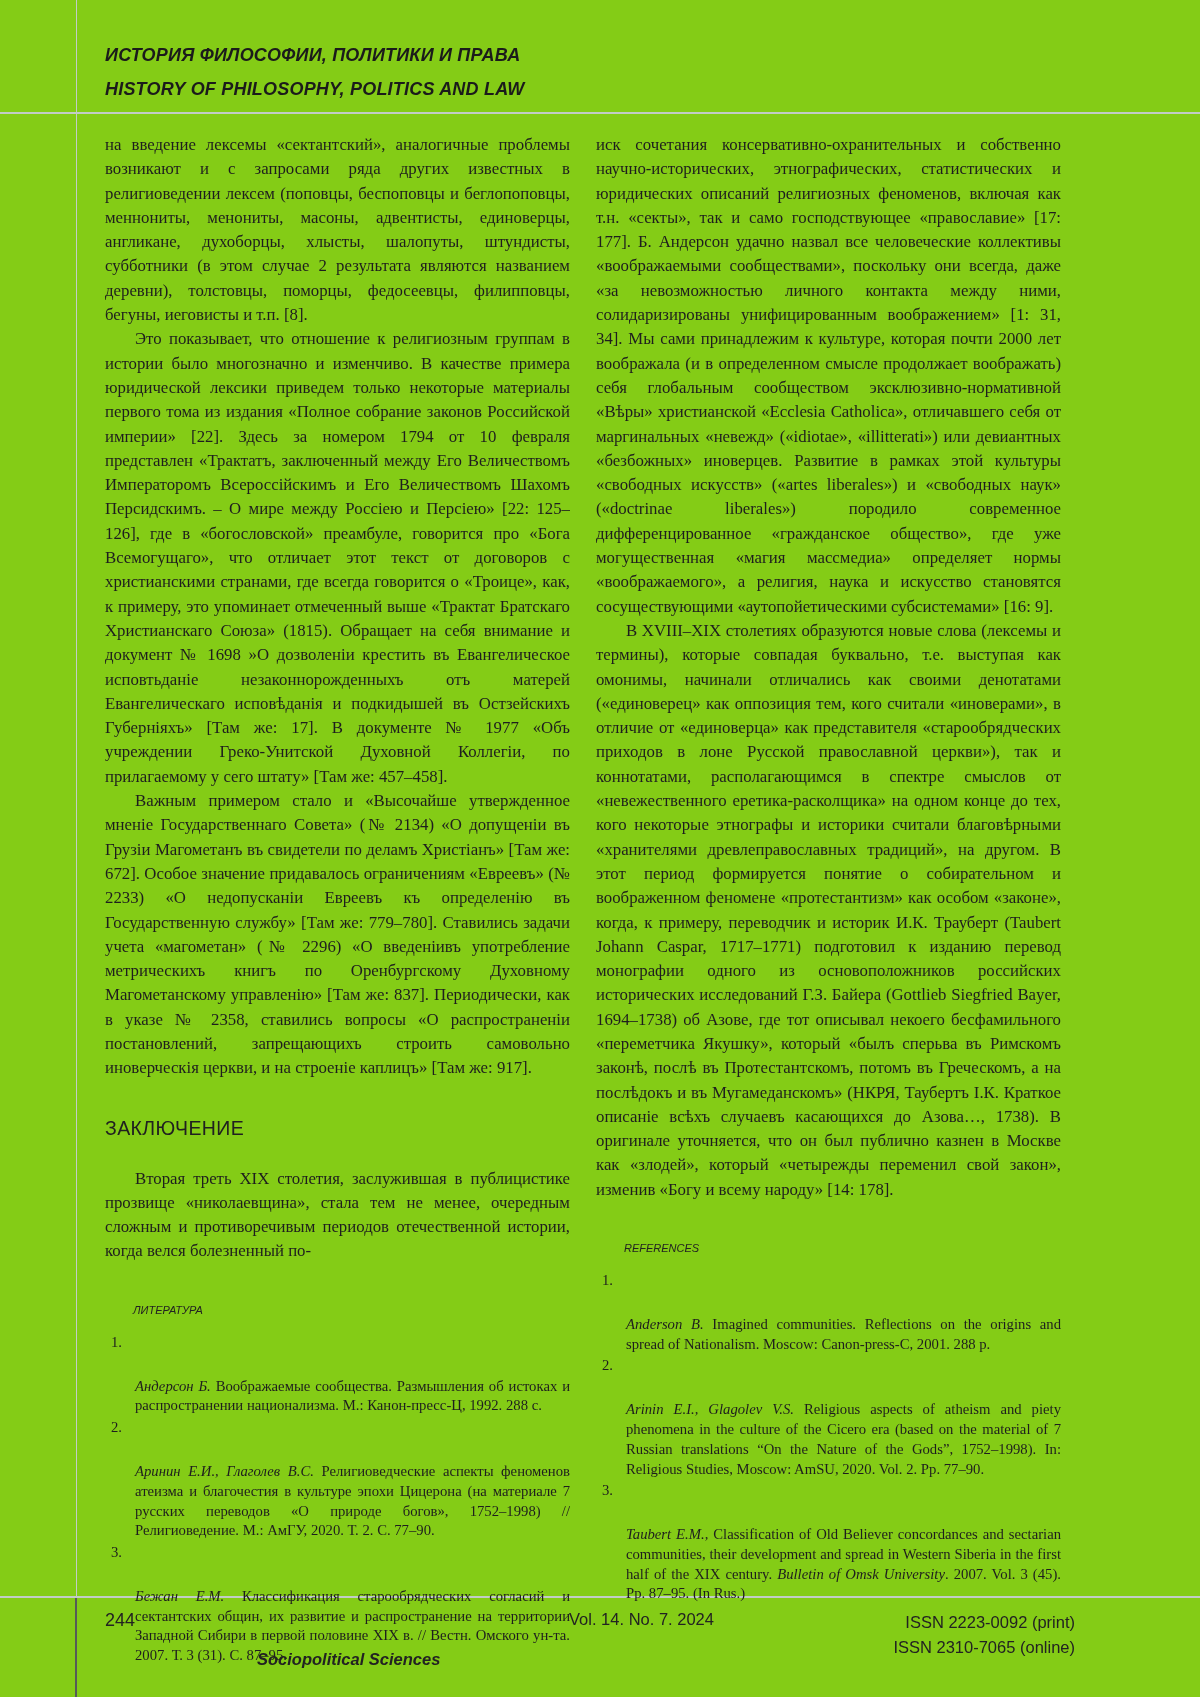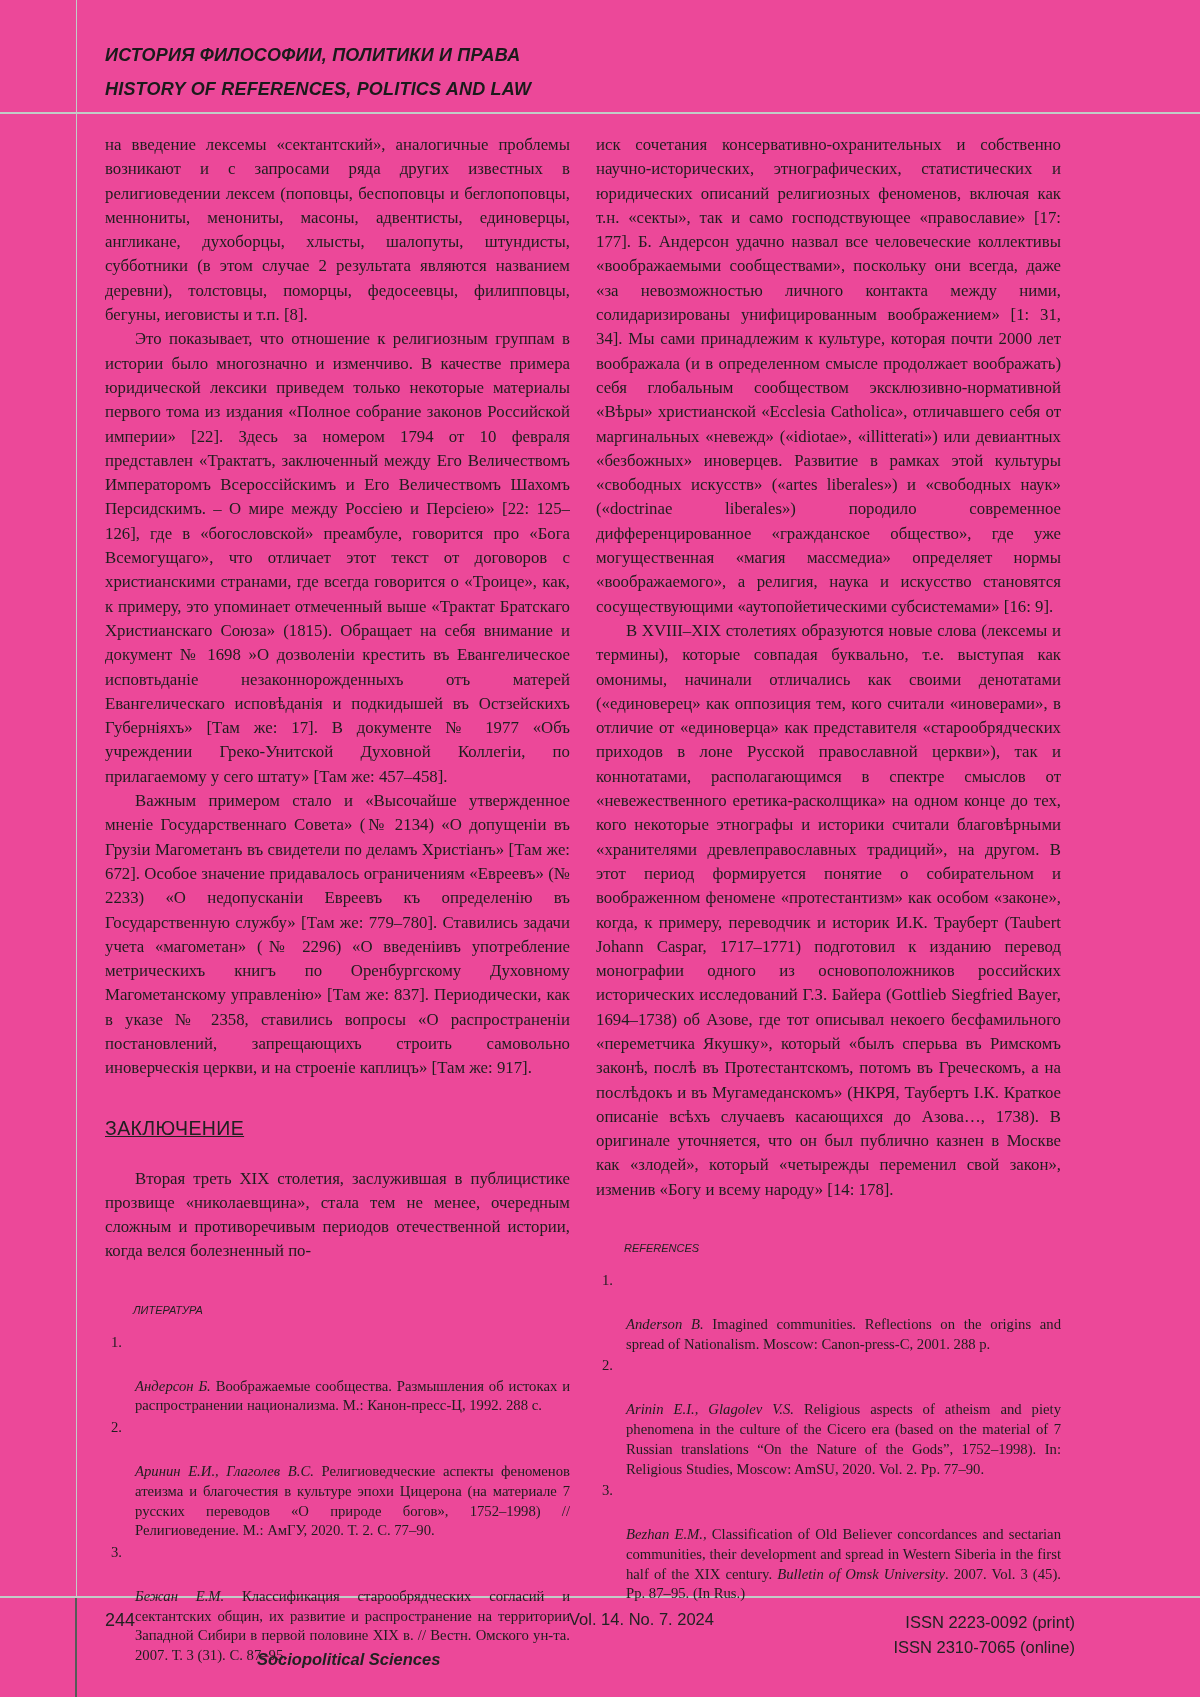--- a/index.html
+++ b/index.html
@@ -1,19 +1,19 @@
 <!DOCTYPE html>
 <html lang="ru"><head>
 <meta charset="utf-8">
 <style>
   html,body{margin:0;padding:0;background:#ffffff;}
   .page{
     position:relative;
     width:1200px;height:1697px;
-    background:#ec4899;
+    background:#84cc16;
     color:#1e1e1e;
     overflow:hidden;
     font-family:"Liberation Serif","DejaVu Serif",serif;
   }
   
   .vrule{position:absolute;left:76px;top:0;bottom:0;width:1px;background:#c2ccc7;}
   .vrule-dark{position:absolute;left:75px;top:1597px;height:100px;width:2px;background:#555b58;}
   .hrule-top{position:absolute;left:0;top:112px;width:100%;height:2px;background:#c2ccc7;}
   .hrule-bottom{position:absolute;left:0;top:1596px;width:100%;height:2px;background:#c2ccc7;}
 
@@ -37,21 +37,21 @@
     font-size:16.8px;line-height:24.3px;
     text-align:justify;
     text-indent:30px;
     hyphens:auto;-webkit-hyphens:auto;
   }
   .col p.cont{text-indent:0;}
 
   h2.conclusion{
     font-family:"Liberation Sans","DejaVu Sans",sans-serif;
     font-weight:400;font-size:19.5px;letter-spacing:0.4px;
-    color:#202020;margin:36px 0 27px 0;text-decoration:underline;
+    color:#202020;margin:36px 0 27px 0;
   }
 
   .list-heading{
     font-family:"Liberation Sans","DejaVu Sans",sans-serif;
     font-style:italic;font-weight:400;
     font-size:11px;color:#222;
     margin:40px 0 17px 28px;
   }
   .reflist{margin:0;padding:0 0 0 6px;list-style:none;}
   .reflist li{
@@ -84,21 +84,21 @@
 
 <div class="page">
 
   <div class="vrule"></div>
   <div class="vrule-dark"></div>
   <div class="hrule-top"></div>
   <div class="hrule-bottom"></div>
 
   <header class="running-head">
     <div>ИСТОРИЯ ФИЛОСОФИИ, ПОЛИТИКИ И ПРАВА</div>
-    <div>HISTORY OF REFERENCES, POLITICS AND LAW</div>
+    <div>HISTORY OF PHILOSOPHY, POLITICS AND LAW</div>
   </header>
 
   <main class="columns">
 
     <section class="col">
       <p class="cont" lang="ru">на введение лексемы «сектантский», аналогичные проблемы возникают и с запросами ряда других известных в религиоведении лексем (поповцы, беспоповцы и беглопоповцы, меннониты, менониты, масоны, адвентисты, единоверцы, англикане, духоборцы, хлысты, шалопуты, штундисты, субботники (в этом случае 2 результата являются названием деревни), толстовцы, поморцы, федосеевцы, филипповцы, бегуны, иеговисты и т.п. [8].</p>
       <p lang="ru">Это показывает, что отношение к религиозным группам в истории было многозначно и изменчиво. В качестве примера юридической лексики приведем только некоторые материалы первого тома из издания «Полное собрание законов Российской империи» [22]. Здесь за номером 1794 от 10 февраля представлен «Трактатъ, заключенный между Его Величествомъ Императоромъ Всероссійскимъ и Его Величествомъ Шахомъ Персидскимъ. – О мире между Россіею и Персіею» [22: 125–126], где в «богословской» преамбуле, говорится про «Бога Всемогущаго», что отличает этот текст от договоров с христианскими странами, где всегда говорится о «Троице», как, к примеру, это упоминает отмеченный выше «Трактат Братскаго Христианскаго Союза» (1815). Обращает на себя внимание и документ № 1698 »О дозволеніи крестить въ Евангелическое исповтьданіе незаконнорожденныхъ отъ матерей Евангелическаго исповѣданія и подкидышей въ Остзейскихъ Губерніяхъ» [Там же: 17]. В документе № 1977 «Объ учреждении Греко-Унитской Духовной Коллегіи, по прилагаемому у сего штату» [Там же: 457–458].</p>
       <p lang="ru">Важным примером стало и «Высочайше утвержденное мненіе Государственнаго Совета» (№ 2134) «О допущеніи въ Грузіи Магометанъ въ свидетели по деламъ Христіанъ» [Там же: 672]. Особое значение придавалось ограничениям «Евреевъ» (№ 2233) «О недопусканіи Евреевъ къ определенію въ Государственную службу» [Там же: 779–780]. Ставились задачи учета «магометан» (№ 2296) «О введеніивъ употребление метрическихъ книгъ по Оренбургскому Духовному Магометанскому управленію» [Там же: 837]. Периодически, как в указе № 2358, ставились вопросы «О распространеніи постановлений, запрещающихъ строить самовольно иноверческія церкви, и на строеніе каплицъ» [Там же: 917].</p>
 
       <h2 class="conclusion">ЗАКЛЮЧЕНИЕ</h2>
@@ -131,21 +131,21 @@
         <li>
           <span class="num">1.</span>
           <span class="refbody" lang="en"><span class="it">Anderson B.</span><span> Imagined communities. Reflections on the origins and spread of Nationalism. Moscow: Canon-press-C, 2001. 288 p.</span></span>
         </li>
         <li>
           <span class="num">2.</span>
           <span class="refbody" lang="en"><span class="it">Arinin E.I., Glagolev V.S.</span><span> Religious aspects of atheism and piety phenomena in the culture of the Cicero era (based on the material of 7 Russian translations “On the Nature of the Gods”, 1752–1998). In: Religious Studies, Moscow: AmSU, 2020. Vol. 2. Pp. 77–90.</span></span>
         </li>
         <li>
           <span class="num">3.</span>
-          <span class="refbody" lang="en"><span class="it">Bezhan E.M.,</span><span> Classification of Old Believer concordances and sectarian communities, their development and spread in Western Siberia in the first half of the XIX century. </span><span class="it">Bulletin of Omsk University</span><span>. 2007. Vol. 3 (45). Pp. 87–95. (In Rus.)</span></span>
+          <span class="refbody" lang="en"><span class="it">Taubert E.M.,</span><span> Classification of Old Believer concordances and sectarian communities, their development and spread in Western Siberia in the first half of the XIX century. </span><span class="it">Bulletin of Omsk University</span><span>. 2007. Vol. 3 (45). Pp. 87–95. (In Rus.)</span></span>
         </li>
       </ol>
     </section>
 
   </main>
 
   <footer class="footer">
     <div class="footer-row">
       <span class="pg-num">244</span>
       <span class="journal">Sociopolitical Sciences</span>

